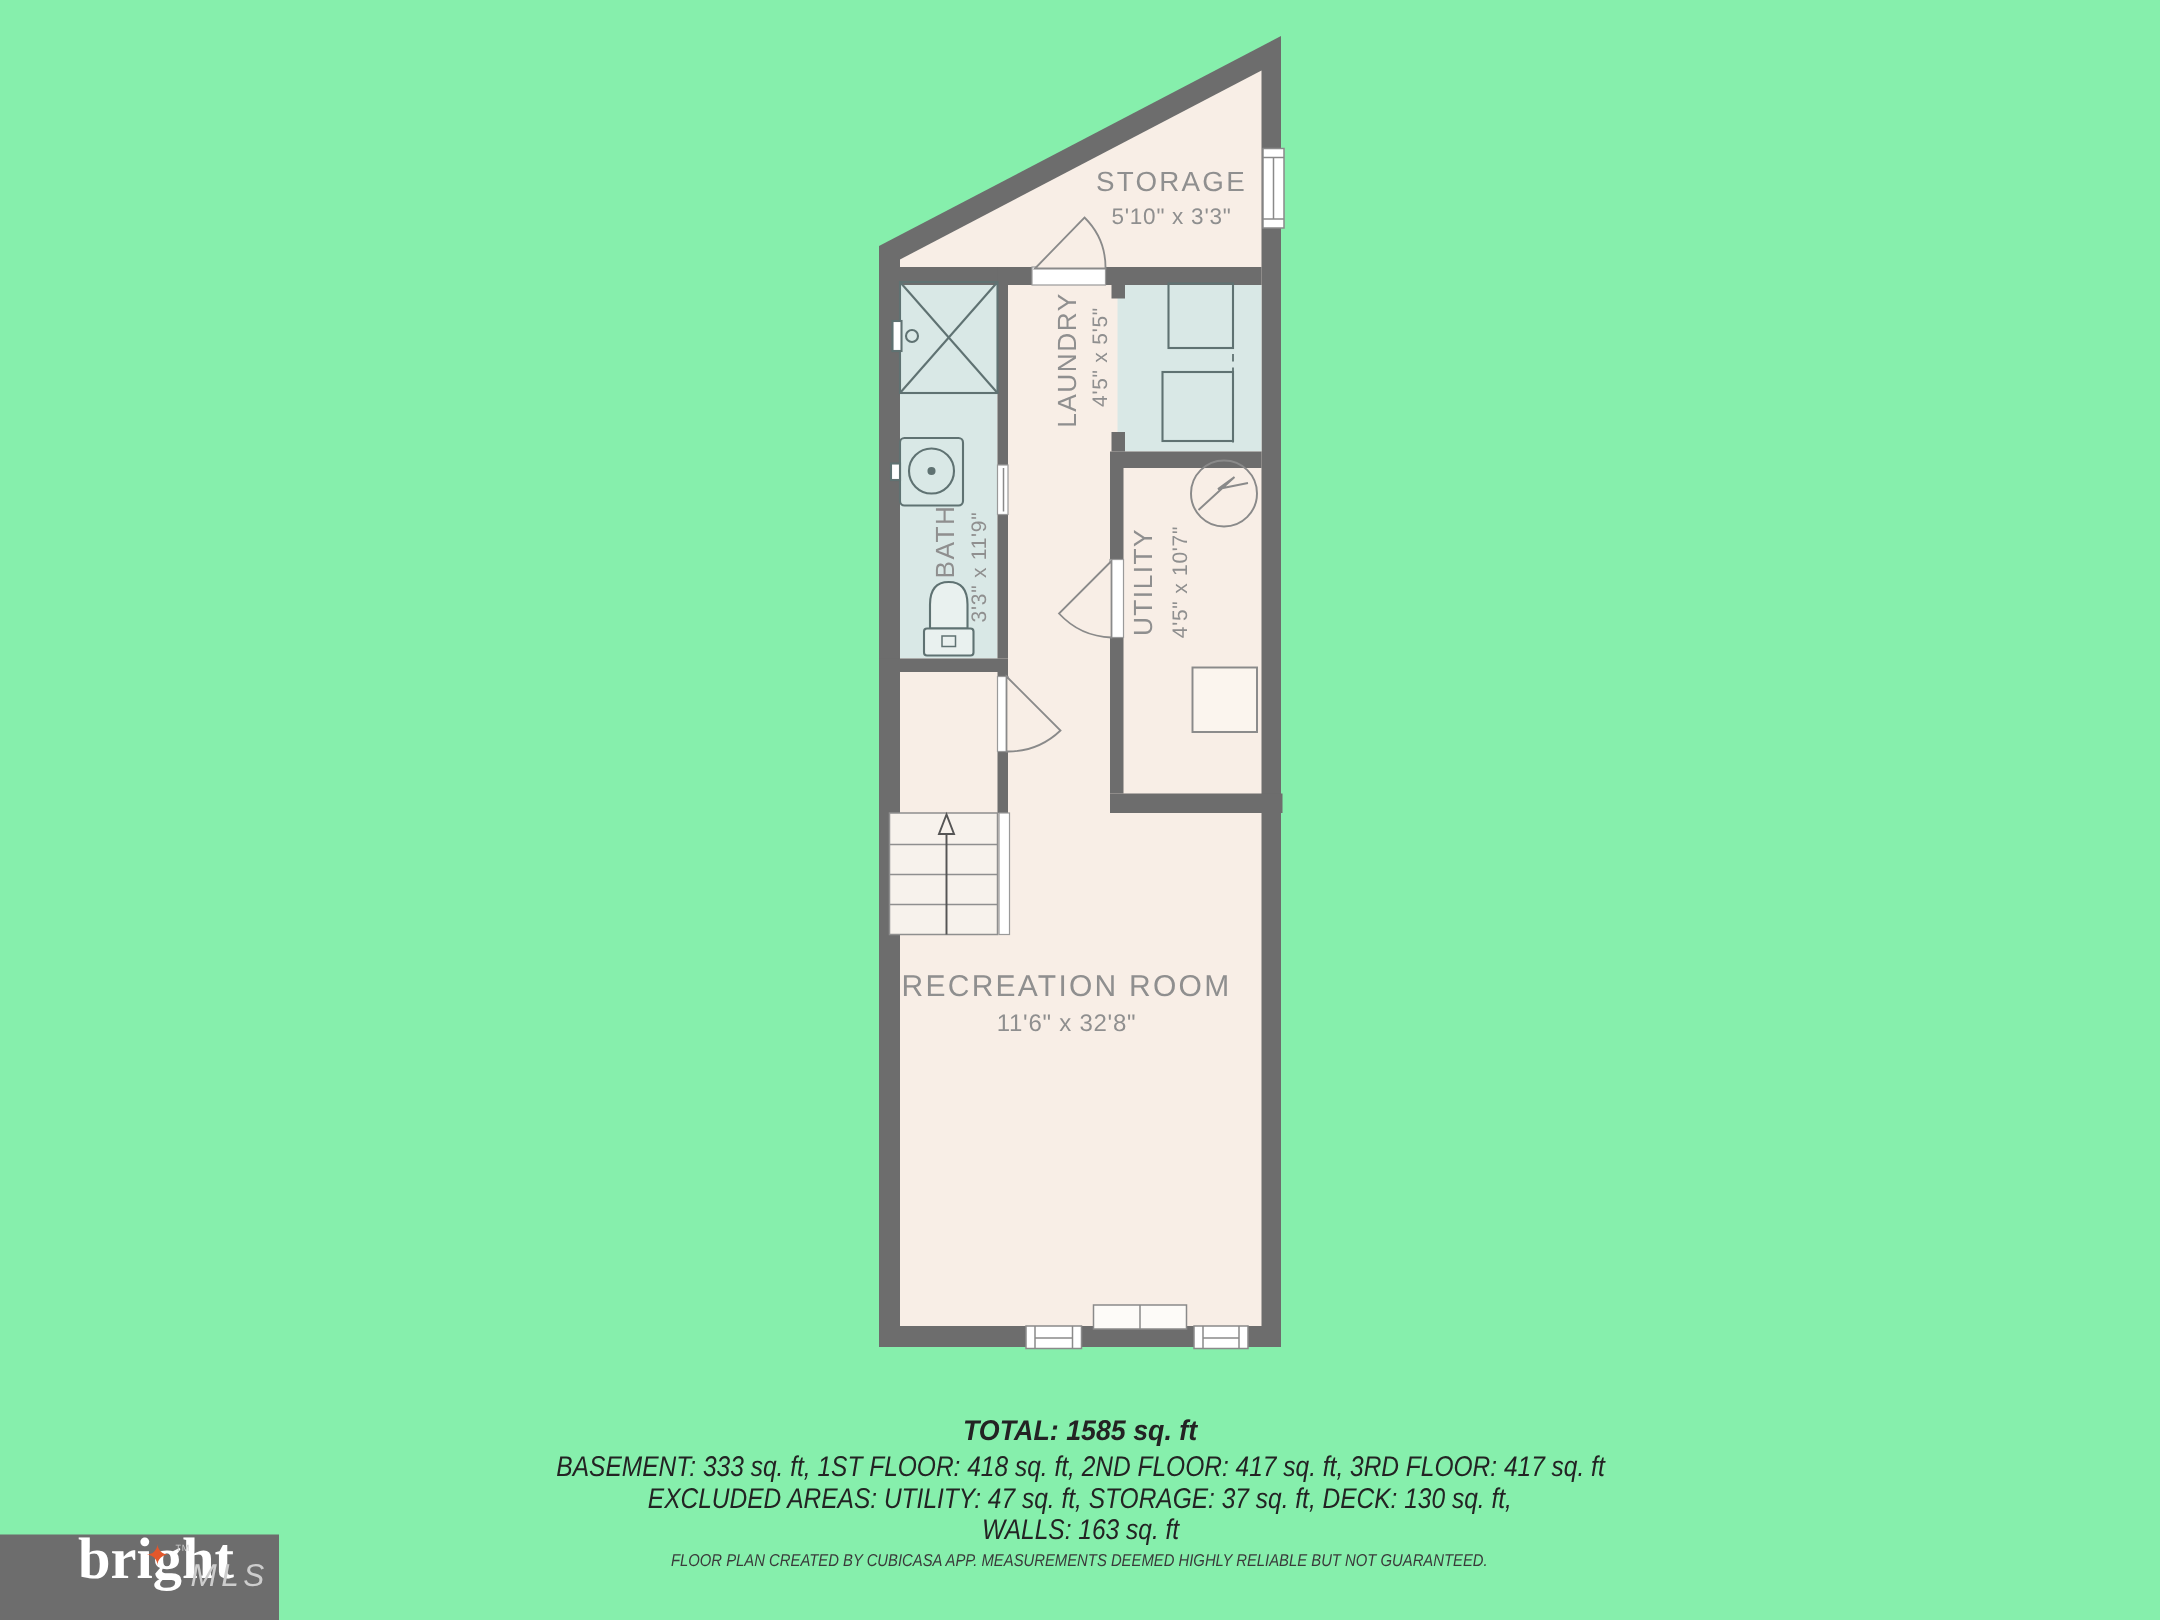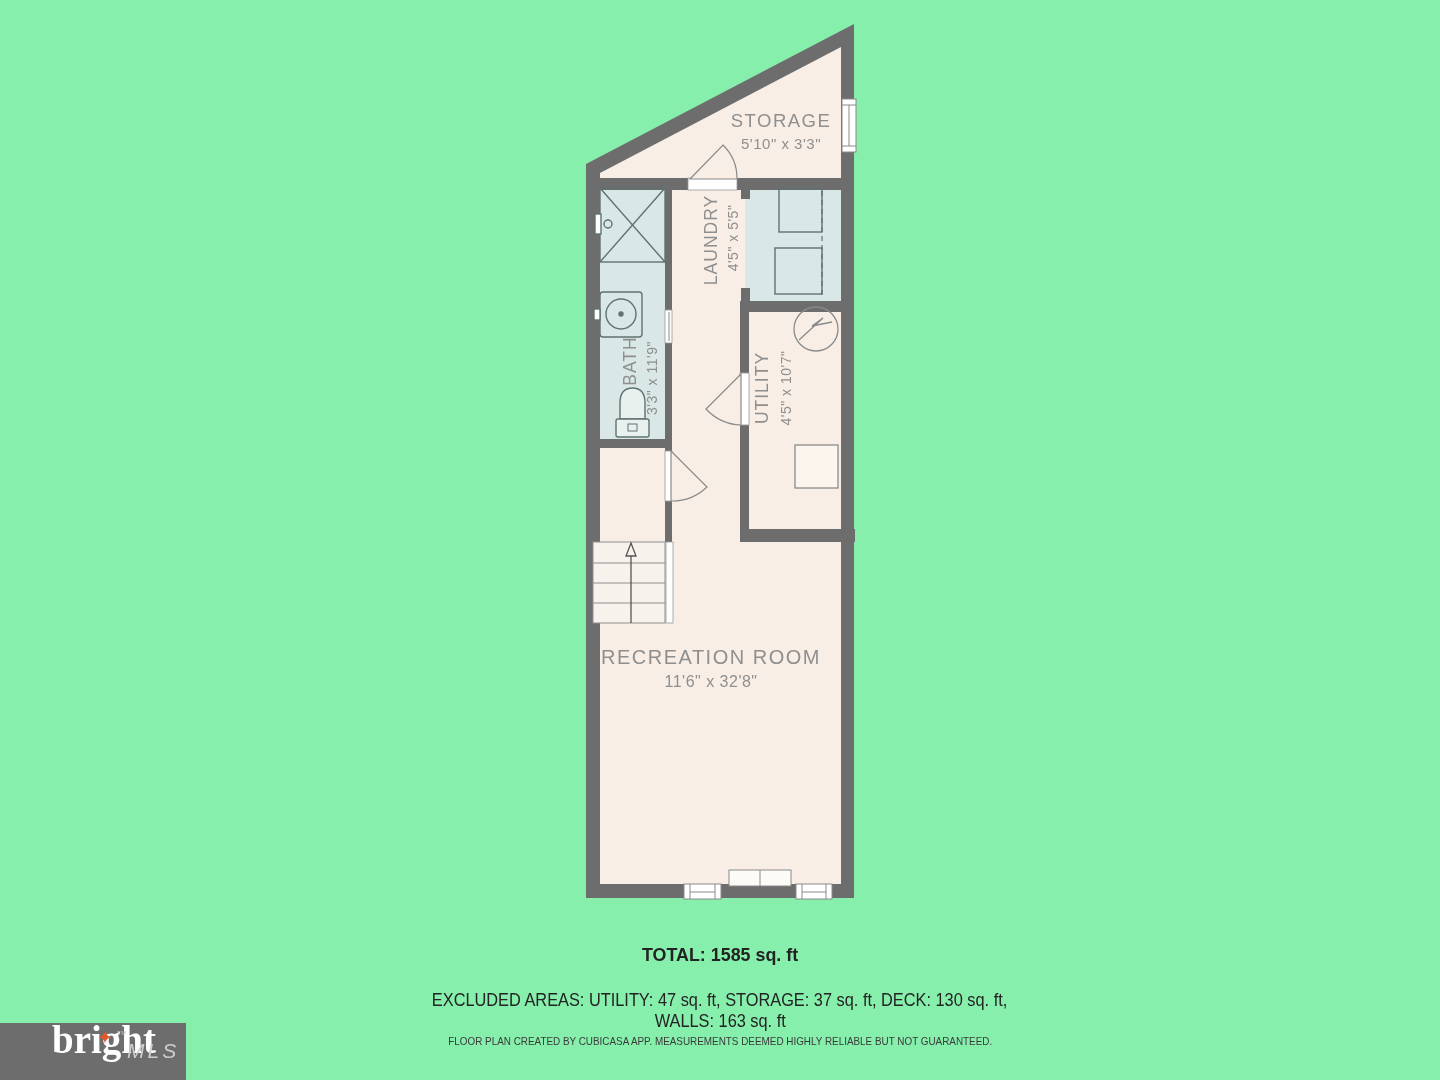--- a/index.html
+++ b/index.html
@@ -8,20 +8,21 @@
     font-family:"Liberation Sans", sans-serif;
   }
   .plan-svg{position:absolute;left:0;top:0;}
   svg text{
     font-family:"Liberation Sans", sans-serif;
     fill:#8f8f8f;
   }
   .summary-line{
     position:absolute;left:0;width:1440px;text-align:center;color:#232323;
     white-space:nowrap;
+    font-style:italic;
   }
   .squeeze{display:inline-block;transform:scaleX(0.86);transform-origin:center;white-space:nowrap;}
   .squeeze-total{display:inline-block;transform:scaleX(0.94);transform-origin:center;white-space:nowrap;}
   .total-line{top:944px;font-size:19px;font-weight:bold;}
   .floors-line{top:968px;font-size:19px;}
   .excluded-line{top:989px;font-size:19px;}
   .walls-line{top:1010px;font-size:19px;}
   .disclaimer-line{top:1035px;font-size:11.5px;color:#3a3a3a;}
   .logo-box{
     position:absolute;left:0px;top:1023px;width:186px;height:57px;background:#6d6d6d;
@@ -170,20 +171,23 @@
       <text transform="translate(791,388) rotate(-90)" text-anchor="middle" font-size="14" letter-spacing="0.5">4'5" x 10'7"</text>
 
       <text x="711" y="664" text-anchor="middle" font-size="20" letter-spacing="1.5">RECREATION ROOM</text>
       <text x="711" y="687" text-anchor="middle" font-size="16" letter-spacing="0.5">11'6" x 32'8"</text>
     </g>
   </svg>
 
   <div class="summary-line total-line">
     <span class="squeeze-total">TOTAL: 1585 sq. ft</span>
   </div>
+  <div class="summary-line floors-line">
+    <span class="squeeze">BASEMENT: 333 sq. ft, 1ST FLOOR: 418 sq. ft, 2ND FLOOR: 417 sq. ft, 3RD FLOOR: 417 sq. ft</span>
+  </div>
   <div class="summary-line excluded-line">
     <span class="squeeze">EXCLUDED AREAS: UTILITY: 47 sq. ft, STORAGE: 37 sq. ft, DECK: 130 sq. ft,</span>
   </div>
   <div class="summary-line walls-line">
     <span class="squeeze">WALLS: 163 sq. ft</span>
   </div>
   <div class="summary-line disclaimer-line">
     <span class="squeeze">FLOOR PLAN CREATED BY CUBICASA APP. MEASUREMENTS DEEMED HIGHLY RELIABLE BUT NOT GUARANTEED.</span>
   </div>
 

